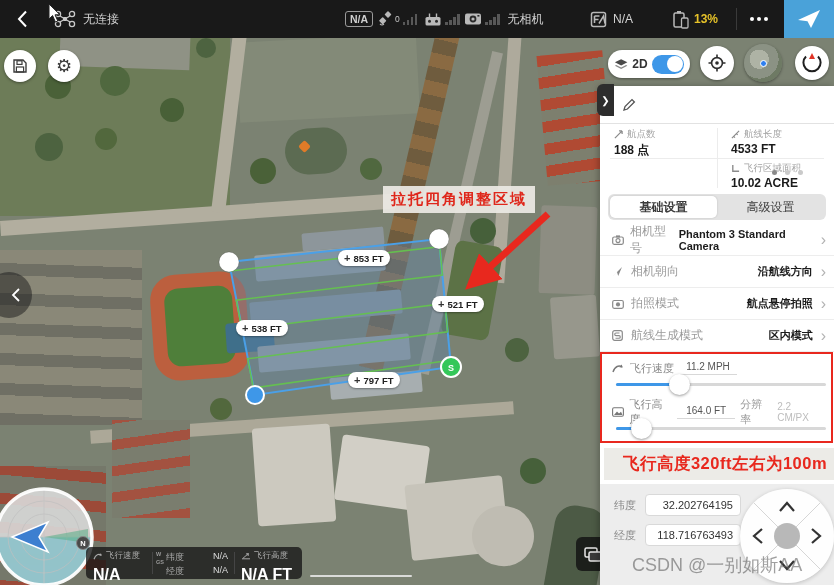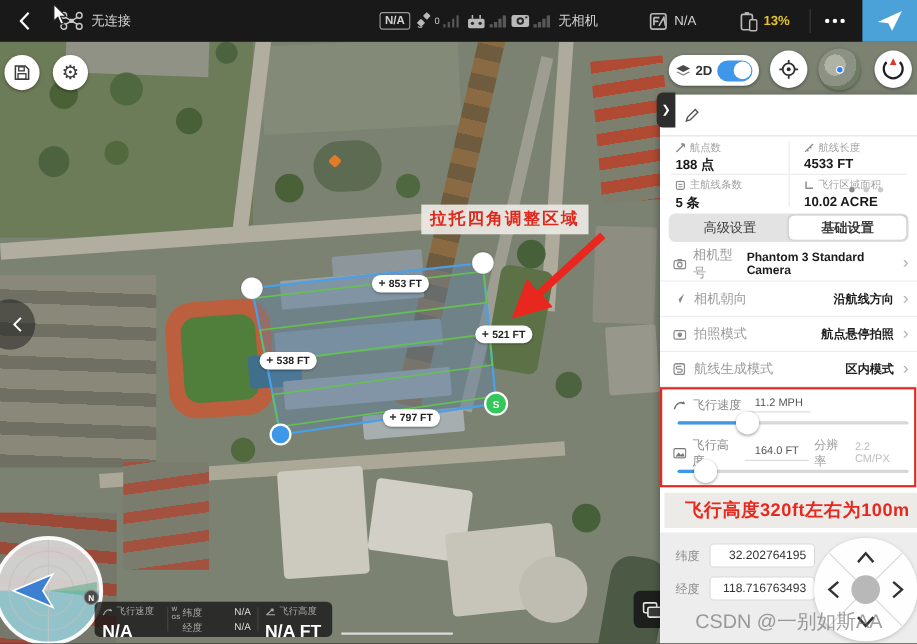--- a/index.html
+++ b/index.html
@@ -283,51 +283,41 @@
       </div>
       <div class="stat-cell" style="left:117px; top:0;">
         <div class="sl">
             <svg width="9" height="9" viewBox="0 0 10 10">
               <path d="M1 9 L9 1 M3 7 l1.4 1.4 M6 4 l1.4 1.4" stroke="#8a8a8a" stroke-width="1.3" fill="none"></path>
             </svg>
           <span>航线长度</span>
           </div>
         <div class="sv">4533 FT</div>
       </div>
-      <div class="stat-cell" style="left:0; top:34px;">
-        <div class="sl">
-            <svg width="9" height="9" viewBox="0 0 10 10">
-              <rect x="1" y="1" width="8" height="8" rx="1.5" fill="none" stroke="#8a8a8a" stroke-width="1.2"></rect>
-              <path d="M3 4 h4 M3 6.4 h4" stroke="#8a8a8a" stroke-width="1"></path>
-            </svg>
-          <span>主航线条数</span>
-          </div>
-        <div class="sv">5 条</div>
-      </div>
       <div class="stat-cell" style="left:117px; top:34px;">
         <div class="sl">
             <svg width="9" height="9" viewBox="0 0 10 10">
               <path d="M2 1 V8 H9" fill="none" stroke="#8a8a8a" stroke-width="1.5"></path>
             </svg>
           <span>飞行区域面积</span>
           </div>
         <div class="sv">10.02 ACRE</div>
       </div>
       <div class="stat-div-v"></div>
       <div class="stat-div-h"></div>
     </div>
     <div class="page-dots">
       <i class="on"></i>
       <i></i>
       <i></i>
     </div>
 
     <div class="p-tabs">
+      <div class="p-tab on">基础设置</div>
       <div class="p-tab">高级设置</div>
-      <div class="p-tab on">基础设置</div>
     </div>
 
     <div class="p-row" style="top:138px;">
       <span class="ri">
         <svg width="12" height="10" viewBox="0 0 12 10">
             <rect x="0.7" y="2" width="10.6" height="7.3" rx="1.5" fill="none" stroke="#8a8a8a" stroke-width="1.2"></rect>
             <circle cx="6" cy="5.6" r="2" fill="none" stroke="#8a8a8a" stroke-width="1.1"></circle>
             <rect x="4" y="0.4" width="4" height="2" fill="#8a8a8a"></rect>
           </svg>
         </span>

